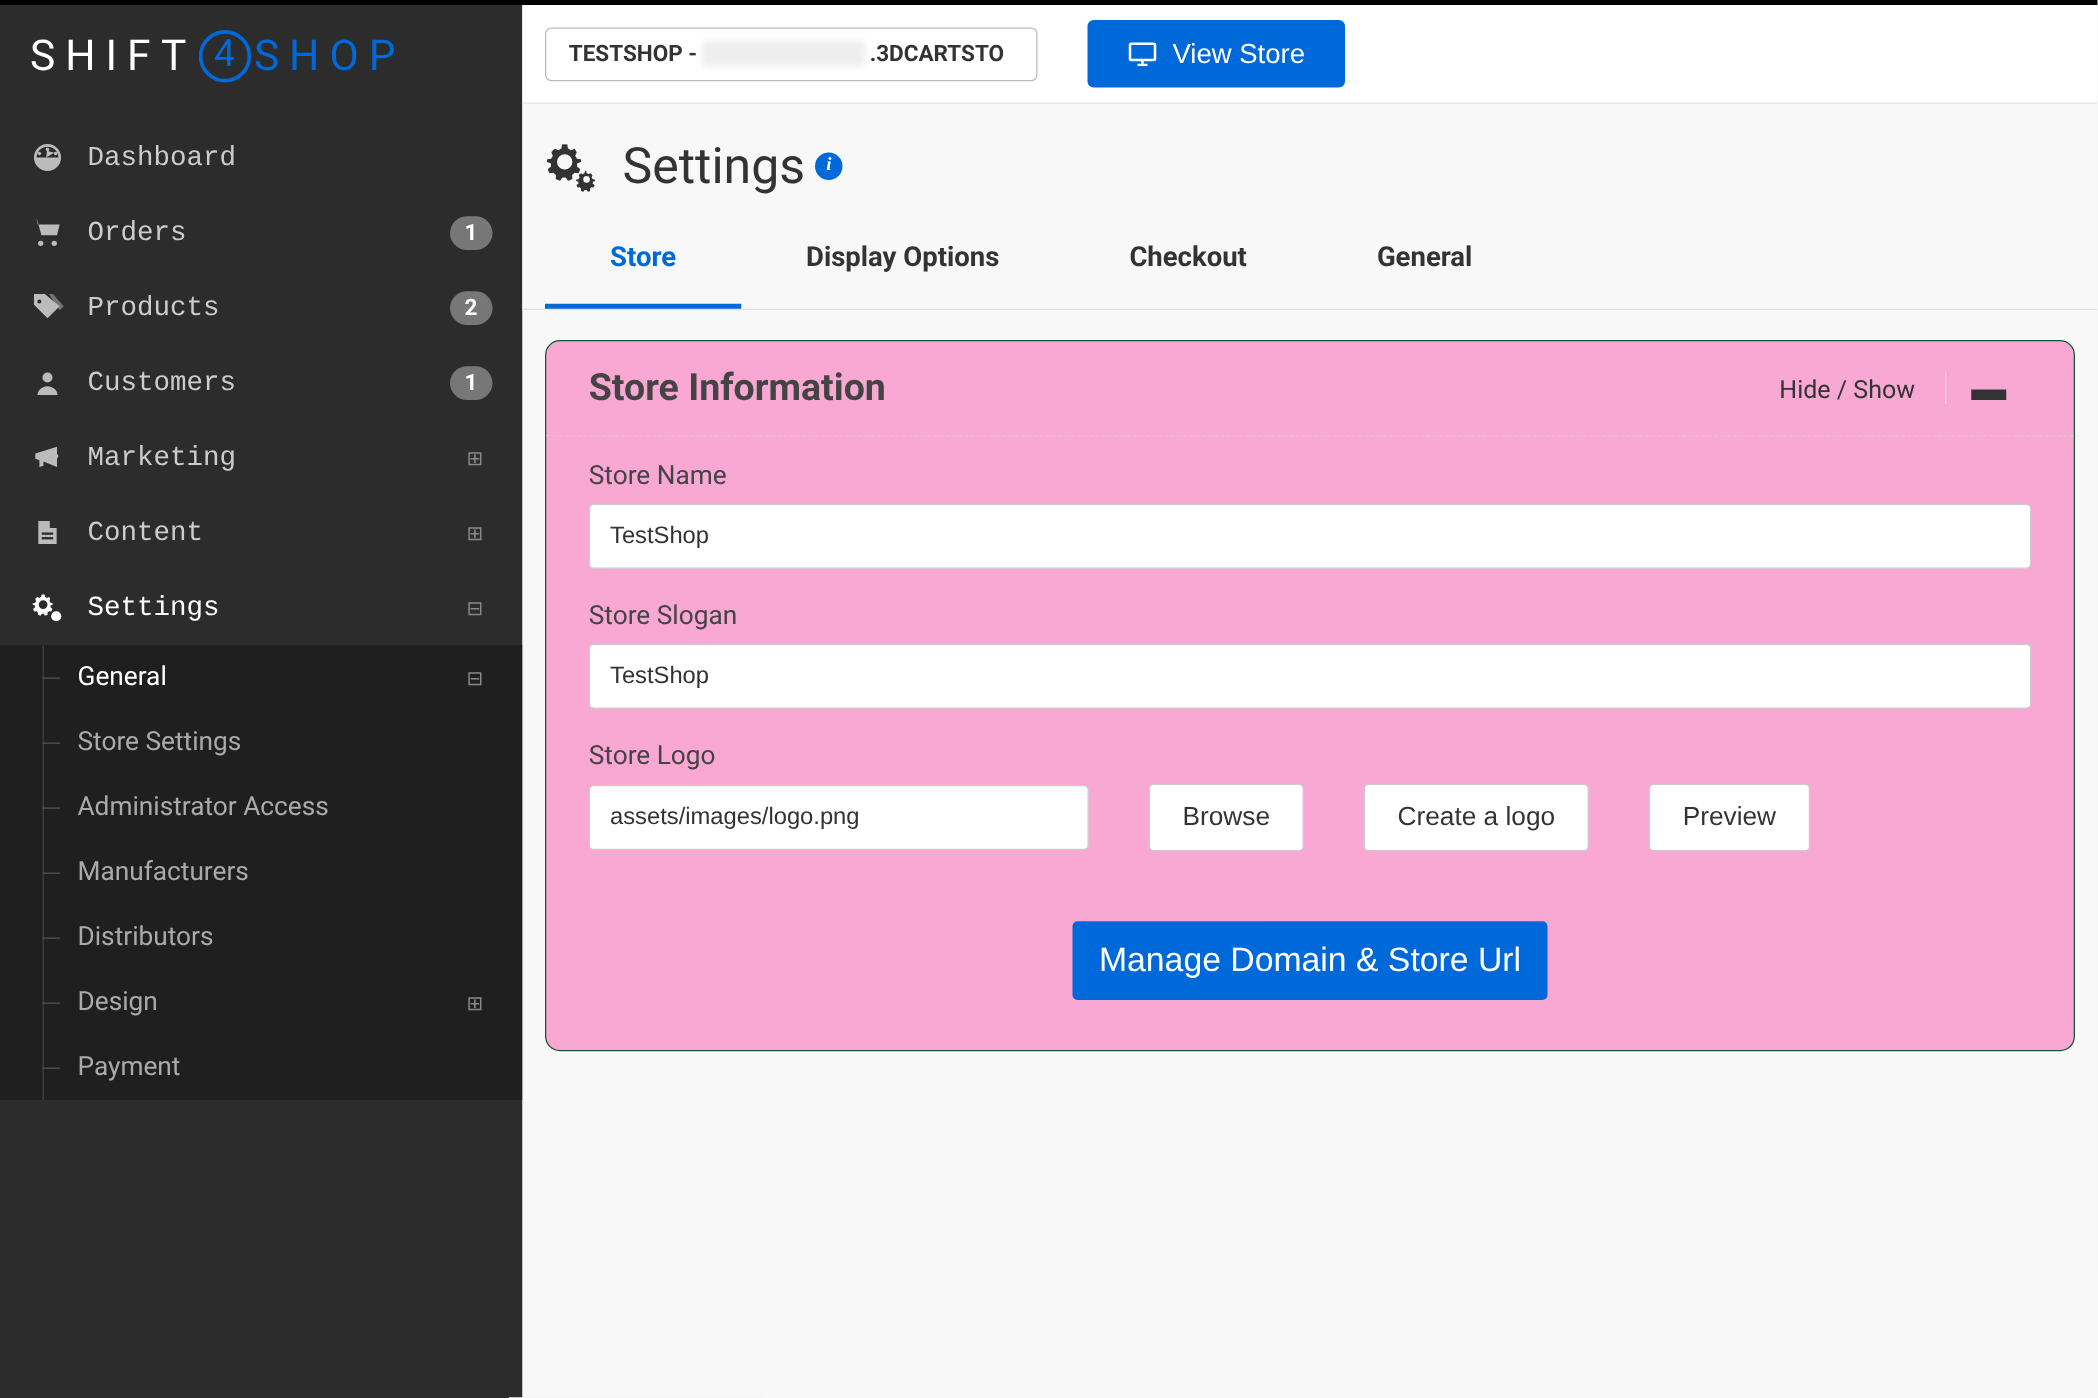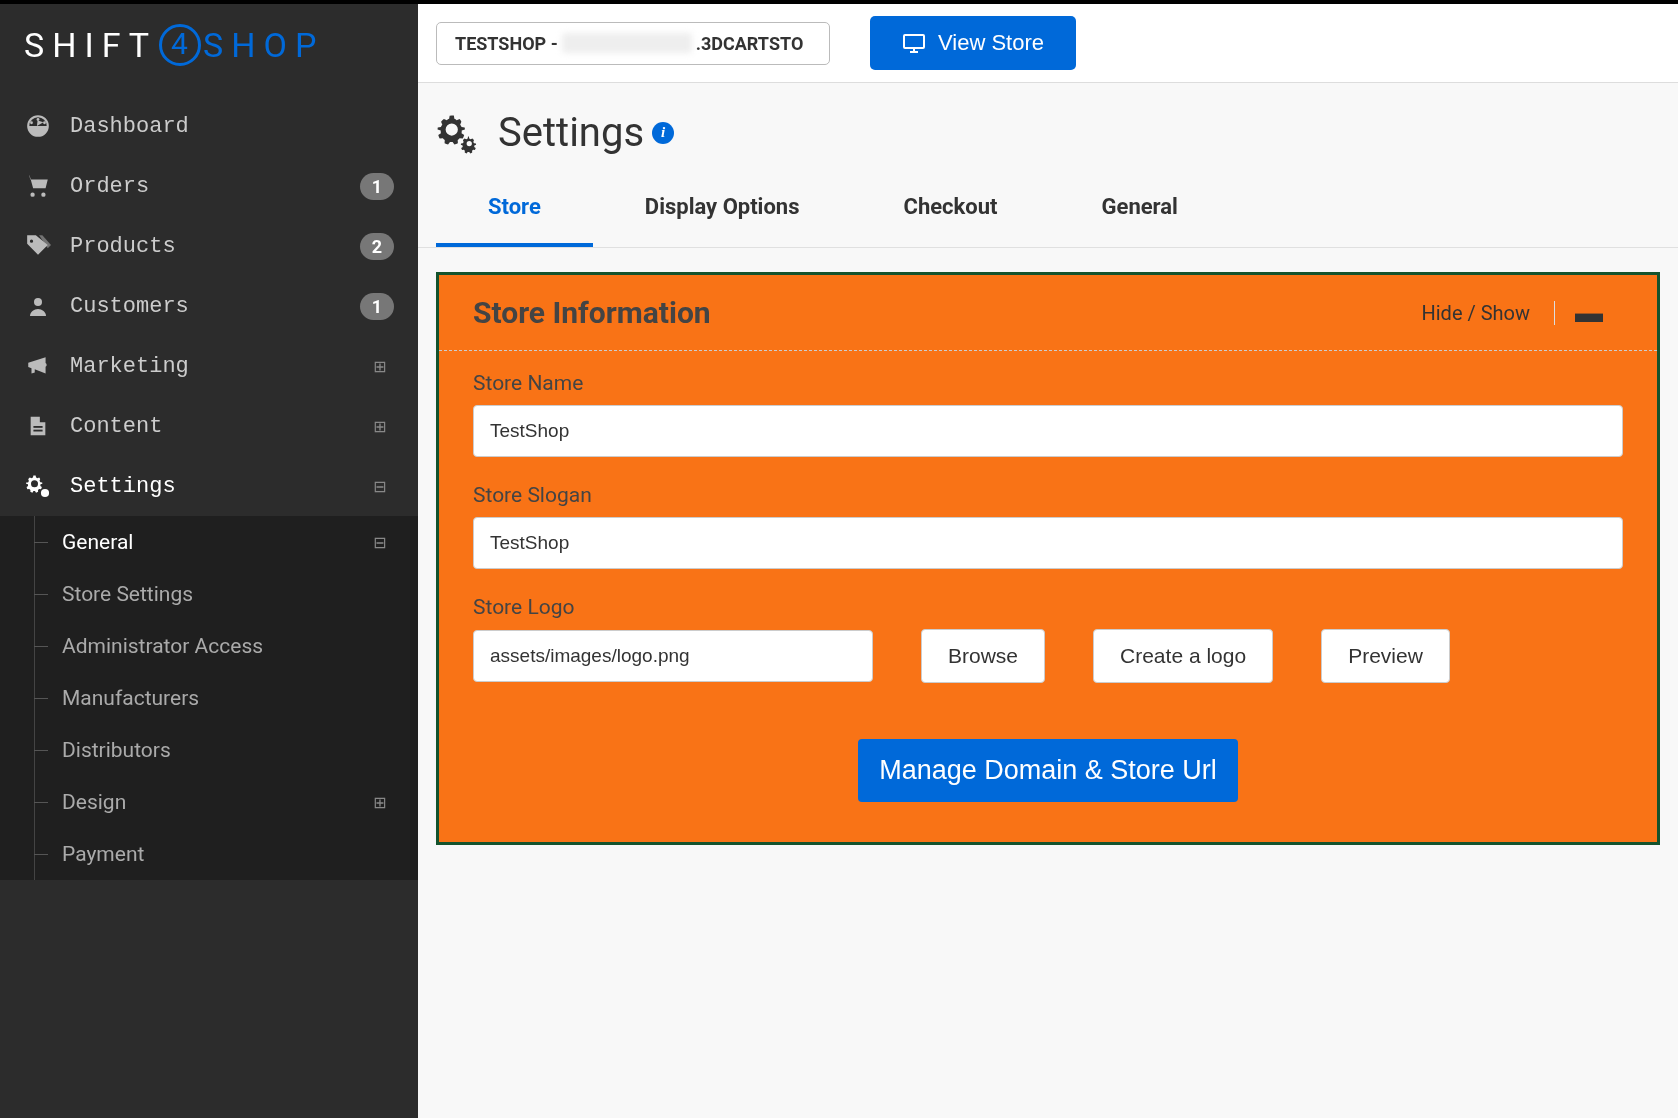--- a/index.html
+++ b/index.html
@@ -218,23 +218,23 @@
   position: relative;
 }
 .tab.active {
   color: #0069d9;
   border-bottom: 4px solid #0069d9;
 }
 .panel-wrap {
   padding: 24px 18px;
 }
 .panel {
-  background: #f97316;
-  border: 3px solid #14532d;
-  border-radius: 0;
+  background: #f9a8d4;
+  border: 1px solid #14532d;
+  border-radius: 12px;
 }
 .panel-header {
   display: flex;
   align-items: center;
   padding: 20px 34px;
   border-bottom: 1px dashed #ccc;
 }
 .panel-title {
   font-size: 30px;
   font-weight: 700;

